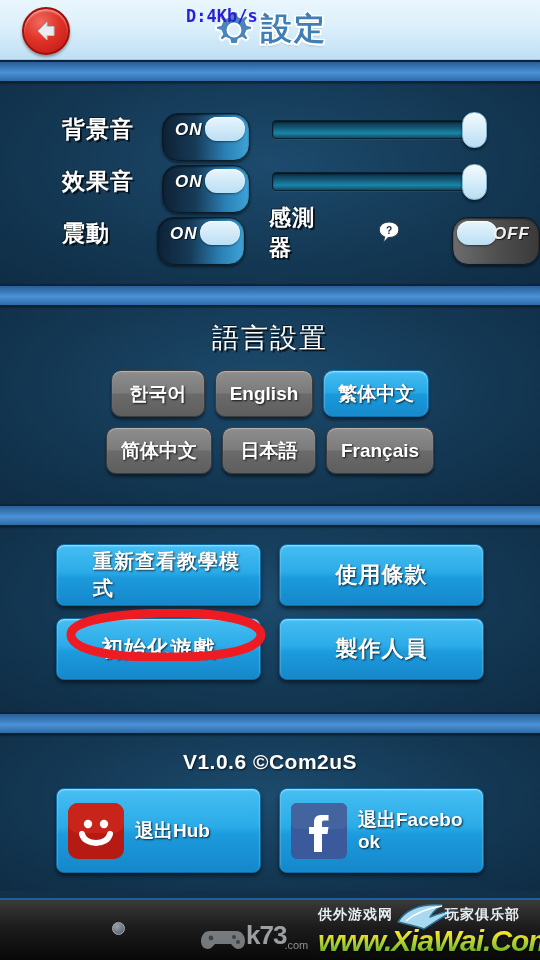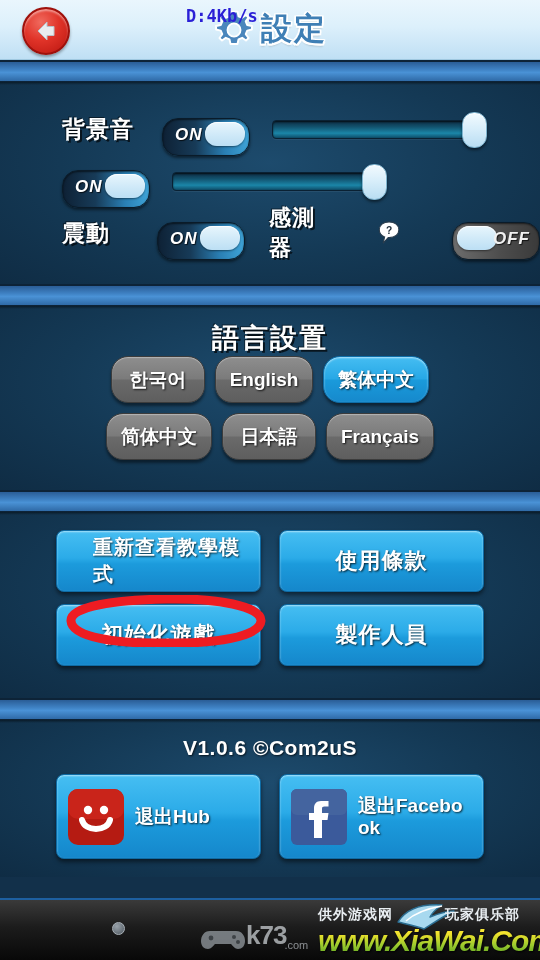--- a/index.html
+++ b/index.html
@@ -86,21 +86,21 @@
   }
   .srow-label {
     width: 100px;
     font-size: 23px; font-weight: bold; color: #ffffff;
     text-shadow: 2px 2px 0 rgba(0,0,0,.65), -1px -1px 0 rgba(0,0,0,.5);
     letter-spacing: 1px;
   }
 
   
   .toggle {
-    width: 88px; height: 38px; border-radius: 16px;
+    width: 88px; height: 48px; border-radius: 16px;
     position: relative; flex: none;
     box-shadow: 0 2px 3px rgba(0,0,0,.5), inset 0 1px 2px rgba(0,0,0,.6);
     border: 1px solid #0a1b29;
     margin-top: 16px;
   }
   .toggle.on {
     background: linear-gradient(to right, #0e2135 0%, #173b58 38%, #2a7fb4 72%, #3fa4d8 100%);
   }
   .toggle.off {
     background: linear-gradient(to right, #6d6d6d 0%, #4d4d4d 55%, #3a3a3a 100%);
@@ -150,30 +150,31 @@
     font-size: 22px; font-weight: bold; color: #fff;
     text-shadow: 2px 2px 0 rgba(0,0,0,.65), -1px -1px 0 rgba(0,0,0,.5);
     letter-spacing: 1px;
   }
   .help-icon { width: 26px; height: 28px; margin: 0 8px 0 6px; display:block; }
 
   
   .lang-panel { padding: 14px 0 20px 0; }
   .lang-title {
     text-align: center;
-    font-size: 27px; font-weight: bold; color: #fff;
+    font-size: 27px; font-weight: normal; color: #fff;
     text-shadow: 2px 2px 0 rgba(0,0,0,.7), -1px -1px 0 rgba(0,0,0,.5);
     letter-spacing: 2px;
+    margin-bottom: 14px;
   }
   .lang-row { display: flex; justify-content: center; gap: 10px; margin-bottom: 10px; }
   .lang-row.row2 { gap: 10px; padding: 0 6px; }
   .lang-btn {
     min-width: 94px; height: 47px;
     display: flex; align-items: center; justify-content: center;
-    border-radius: 17px;
+    border-radius: 10px;
     font-size: 19px; font-weight: bold; color: #fff;
     text-shadow: 1px 1px 2px rgba(0,0,0,.8);
     padding: 0 14px; white-space: nowrap;
     background: linear-gradient(to bottom, #8e8e8e 0%, #7b7b7b 48%, #6a6a6a 52%, #5e5e5e 100%);
     border: 1px solid #3c3c3c;
     box-shadow: 0 3px 3px rgba(0,0,0,.45), inset 0 1px 1px rgba(255,255,255,.35);
   }
   .lang-btn.selected {
     background: linear-gradient(to bottom, #45bdf2 0%, #27a8e6 48%, #1a9adb 52%, #1689cc 100%);
     border: 1px solid #0f6ea8;
@@ -306,20 +307,21 @@
         <span class="tlabel">ON</span>
         <span class="knob"></span>
       </div>
       <div class="slider">
         <div class="track"></div>
         <div class="thumb"></div>
       </div>
     </div>
 
     <div class="srow">
+      <span class="srow-label">效果音</span>
       <div class="toggle on">
         <span class="tlabel">ON</span>
         <span class="knob"></span>
       </div>
       <div class="slider">
         <div class="track"></div>
         <div class="thumb"></div>
       </div>
     </div>
 

